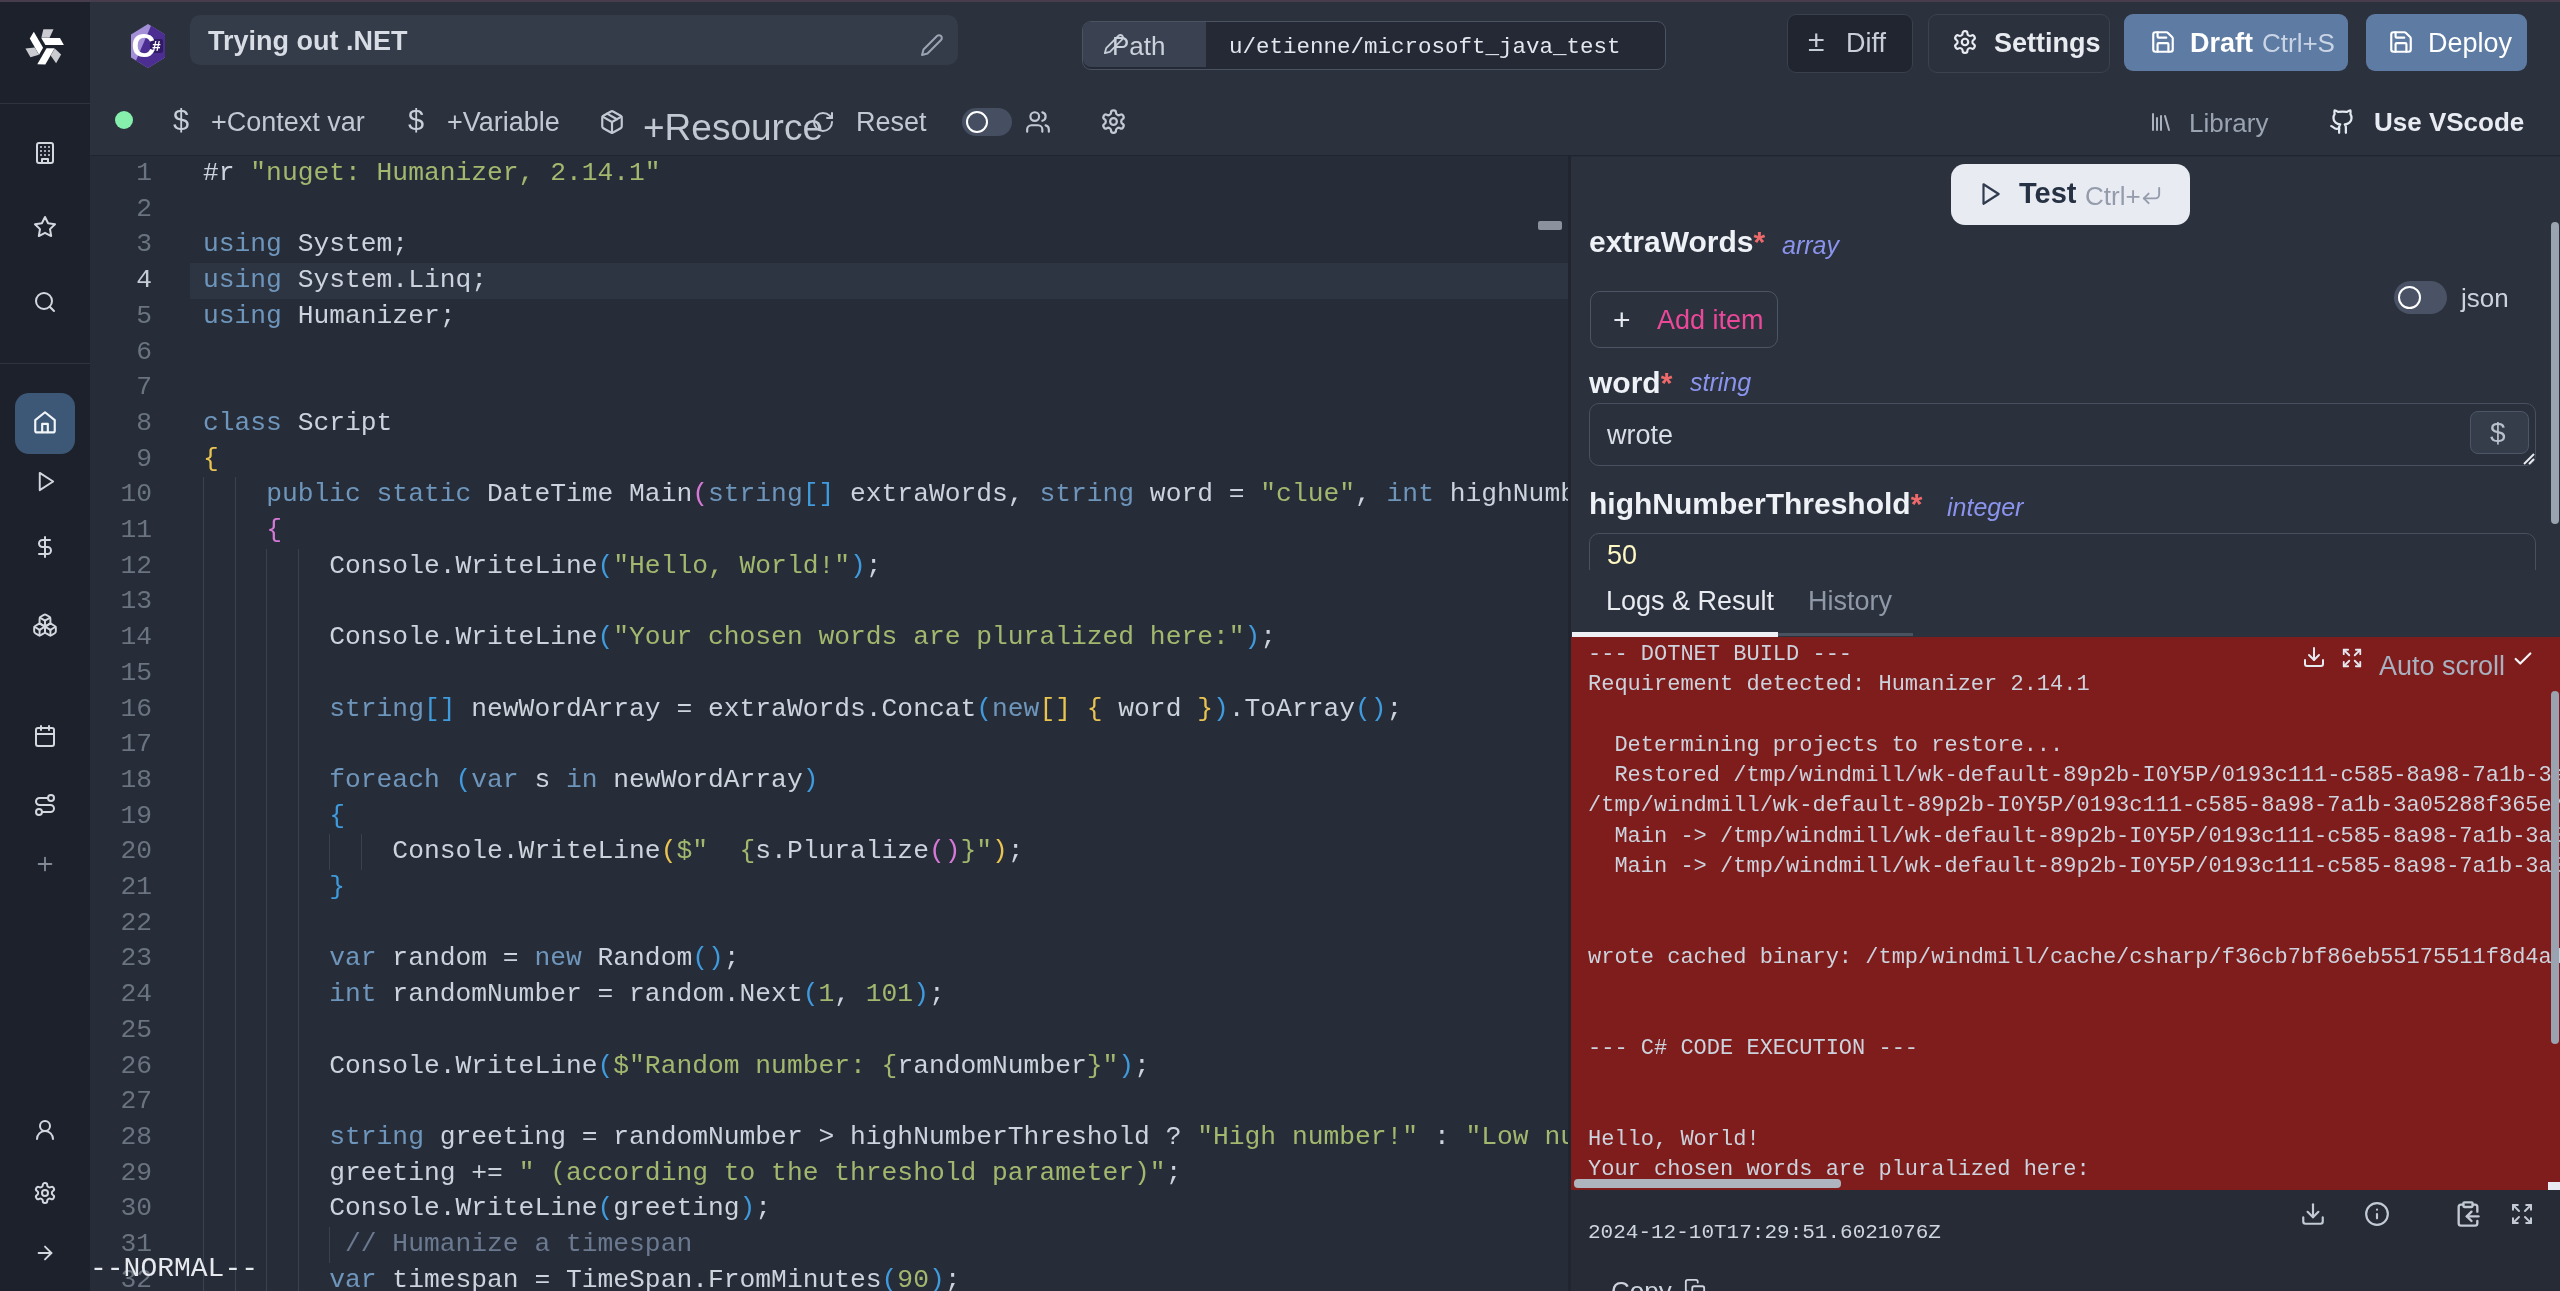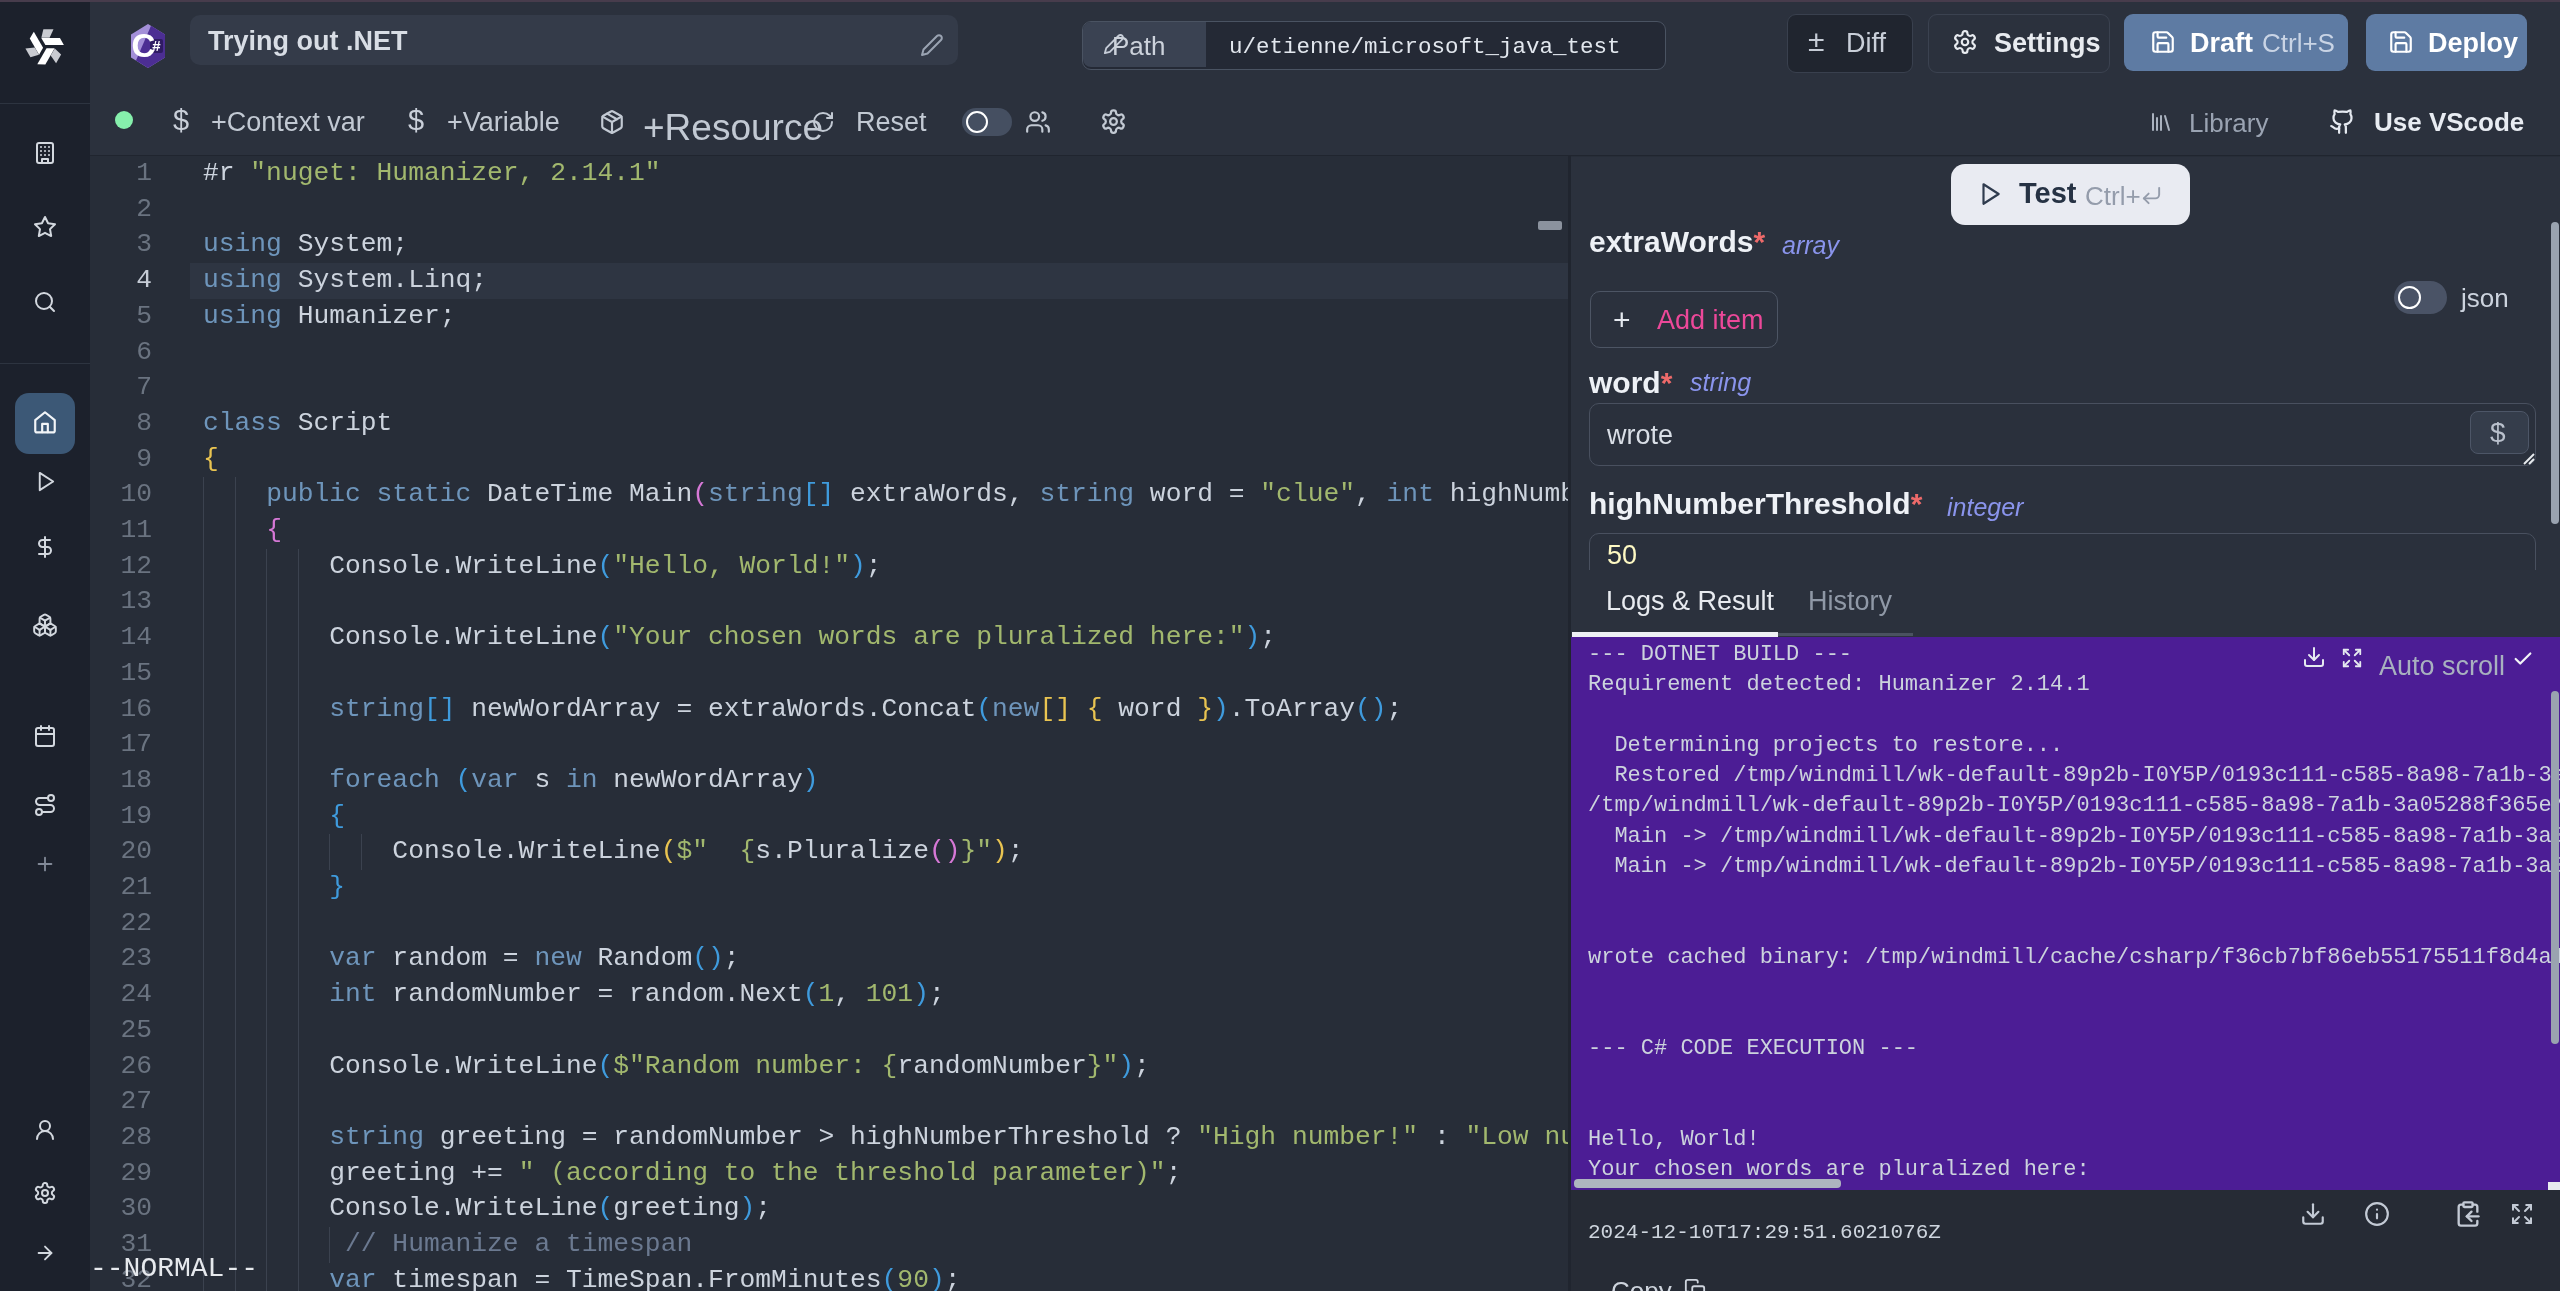--- a/index.html
+++ b/index.html
@@ -137,21 +137,21 @@
       <path d="M7 3v4a1 1 0 0 0 1 1h7"></path>
     </svg>
 <div style="position:absolute;left:2190px;top:28px;white-space:pre;font-size:27px;font-weight:600;color:#ffffff">Draft</div>
 <div style="position:absolute;left:2262px;top:28px;white-space:pre;font-size:26px;color:#c9d4e5">Ctrl+S</div>
 <div style="position:absolute;left:2366px;top:14px;width:161px;height:57px;background:#5e7ba3;border-radius:9px"></div>
 <svg style="position:absolute;left:2388px;top:29px" width="26" height="26" viewBox="0 0 24 24" fill="none" stroke="#ffffff" stroke-width="2.0" stroke-linecap="round" stroke-linejoin="round">
       <path d="M15.2 3a2 2 0 0 1 1.4.6l3.8 3.8a2 2 0 0 1 .6 1.4V19a2 2 0 0 1-2 2H5a2 2 0 0 1-2-2V5a2 2 0 0 1 2-2z"></path>
       <path d="M17 21v-7a1 1 0 0 0-1-1H8a1 1 0 0 0-1 1v7"></path>
       <path d="M7 3v4a1 1 0 0 0 1 1h7"></path>
     </svg>
-<div style="position:absolute;left:2428px;top:28px;white-space:pre;font-size:27px;font-weight:700;color:#ffffff">Deploy</div>
+<div style="position:absolute;left:2428px;top:28px;white-space:pre;font-size:27px;font-weight:400;color:#ffffff">Deploy</div>
 <div style="position:absolute;left:115px;top:111px;width:18px;height:18px;background:#86efac;border-radius:50%"></div>
 <div style="position:absolute;left:173px;top:104px;white-space:pre;font-size:29px;color:#c9cfd9">$</div>
 <div style="position:absolute;left:211px;top:107px;white-space:pre;font-size:27px;color:#c2c9d3">+Context var</div>
 <div style="position:absolute;left:408px;top:104px;white-space:pre;font-size:29px;color:#c9cfd9">$</div>
 <div style="position:absolute;left:447px;top:107px;white-space:pre;font-size:27px;color:#c2c9d3">+Variable</div>
 <svg style="position:absolute;left:599px;top:109px" width="26" height="26" viewBox="0 0 24 24" fill="none" stroke="#c2c9d3" stroke-width="2.0" stroke-linecap="round" stroke-linejoin="round">
       <path d="M11 21.73a2 2 0 0 0 2 0l7-4A2 2 0 0 0 21 16V8a2 2 0 0 0-1-1.73l-7-4a2 2 0 0 0-2 0l-7 4A2 2 0 0 0 3 8v8a2 2 0 0 0 1 1.73z"></path>
       <path d="M12 22V12"></path>
       <path d="m3.3 7 8.7 5 8.7-5"></path>
       <path d="m7.5 4.27 9 5.15"></path>
@@ -232,21 +232,21 @@
       <div style="position:absolute;left:18px;top:330px;white-space:pre;font-size:30px;font-weight:700;color:#eef1f6">highNumberThreshold<i style="color:#ee6a6a">*</i></div>
       <div style="position:absolute;left:376px;top:336px;white-space:pre;font-size:25px;font-style:italic;color:#8a94ec">integer</div>
       <div style="position:absolute;left:18px;top:376px;width:947px;height:63px;background:#2a303c;border:1px solid #49505f;border-radius:10px;box-sizing:border-box"></div>
       <div style="position:absolute;left:36px;top:383px;white-space:pre;font-size:27px;color:#fef9c3">50</div>
       <div style="position:absolute;left:980px;top:65px;width:8px;height:302px;background:#9aa3b0;border-radius:4px"></div>
     </div>
 <div style="position:absolute;left:1606px;top:586px;white-space:pre;font-size:27px;color:#e8ebf0">Logs &amp; Result</div>
 <div style="position:absolute;left:1808px;top:586px;white-space:pre;font-size:27px;color:#8f98a6">History</div>
 <div style="position:absolute;left:1572px;top:632px;width:206px;height:5px;background:#eef0f4"></div>
 <div style="position:absolute;left:1778px;top:633px;width:135px;height:3px;background:#4a5260"></div>
-<div style="position:absolute;left:1571px;top:637px;width:989px;height:553px;overflow:hidden;background:#4c1d95">
+<div style="position:absolute;left:1571px;top:637px;width:989px;height:553px;overflow:hidden;background:#7f1d1d">
       <div style="position:absolute;left:17px;top:3px;font-family:'Liberation Mono',monospace;font-size:22px;line-height:30.3px;color:#ccd3dd;white-space:pre"><div>--- DOTNET BUILD ---</div><div>Requirement detected: Humanizer 2.14.1</div><div>&nbsp;</div><div>  Determining projects to restore...</div><div>  Restored /tmp/windmill/wk-default-89p2b-I0Y5P/0193c111-c585-8a98-7a1b-3a05288f365e/Main.csproj (in 132 ms).</div><div>/tmp/windmill/wk-default-89p2b-I0Y5P/0193c111-c585-8a98-7a1b-3a05288f365e/Main.csproj : warning NU1900</div><div>  Main -&gt; /tmp/windmill/wk-default-89p2b-I0Y5P/0193c111-c585-8a98-7a1b-3a05288f365e/bin/Debug/net9.0/Main.dll</div><div>  Main -&gt; /tmp/windmill/wk-default-89p2b-I0Y5P/0193c111-c585-8a98-7a1b-3a05288f365e/bin/ref/Main.dll</div><div>&nbsp;</div><div>&nbsp;</div><div>wrote cached binary: /tmp/windmill/cache/csharp/f36cb7bf86eb55175511f8d4a1b2c3d4e5f6a7b8c9d0</div><div>&nbsp;</div><div>&nbsp;</div><div>--- C# CODE EXECUTION ---</div><div>&nbsp;</div><div>&nbsp;</div><div>Hello, World!</div><div>Your chosen words are pluralized here:</div></div>
       <svg style="position:absolute;left:731px;top:8px" width="24" height="24" viewBox="0 0 24 24" fill="none" stroke="#e5e9f0" stroke-width="2.0" stroke-linecap="round" stroke-linejoin="round">
         <path d="M21 15v4a2 2 0 0 1-2 2H5a2 2 0 0 1-2-2v-4"></path>
         <polyline points="7 10 12 15 17 10"></polyline>
         <line x1="12" y1="15" x2="12" y2="3"></line>
       </svg>
       <svg style="position:absolute;left:770px;top:10px" width="22" height="22" viewBox="0 0 24 24" fill="none" stroke="#e5e9f0" stroke-width="2.0" stroke-linecap="round" stroke-linejoin="round">
         <path d="m15 15 6 6"></path>
         <path d="M21 16.2V21h-4.8"></path>
         <path d="m15 9 6-6"></path>

